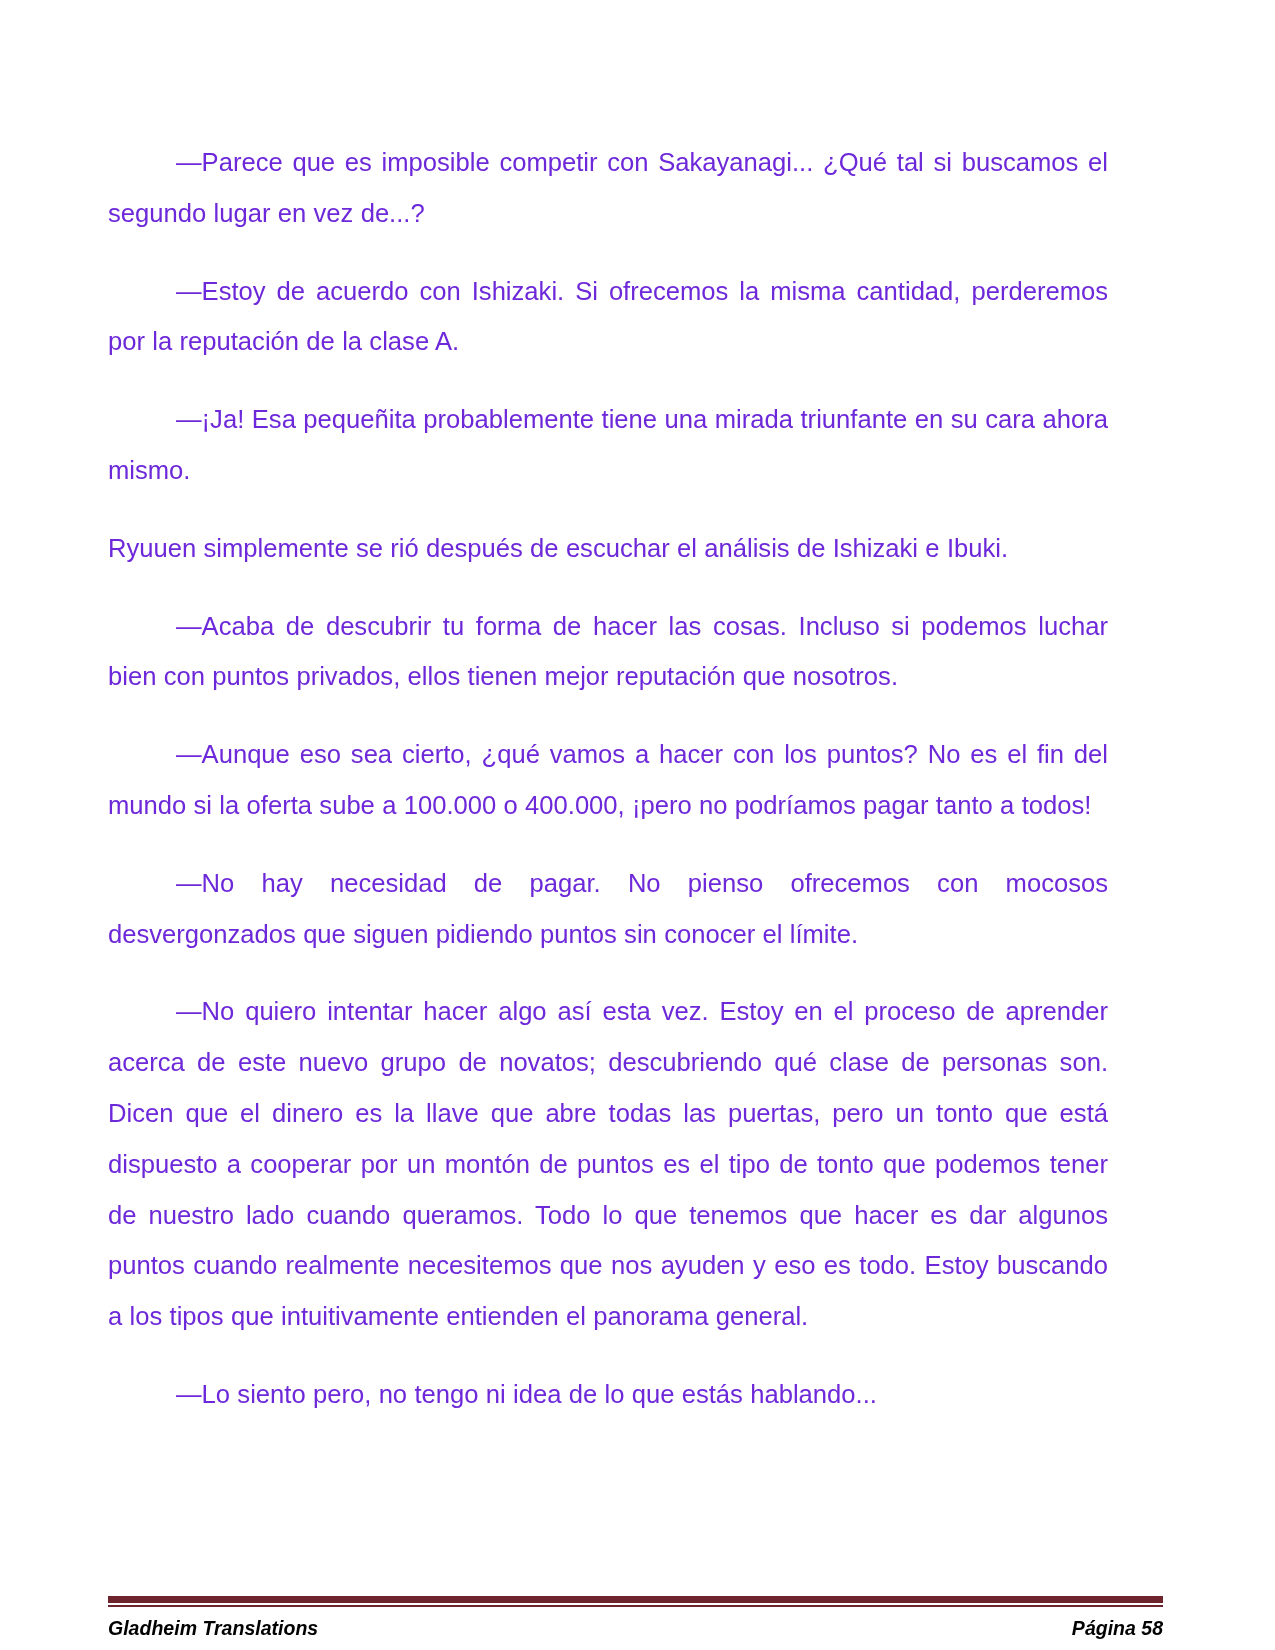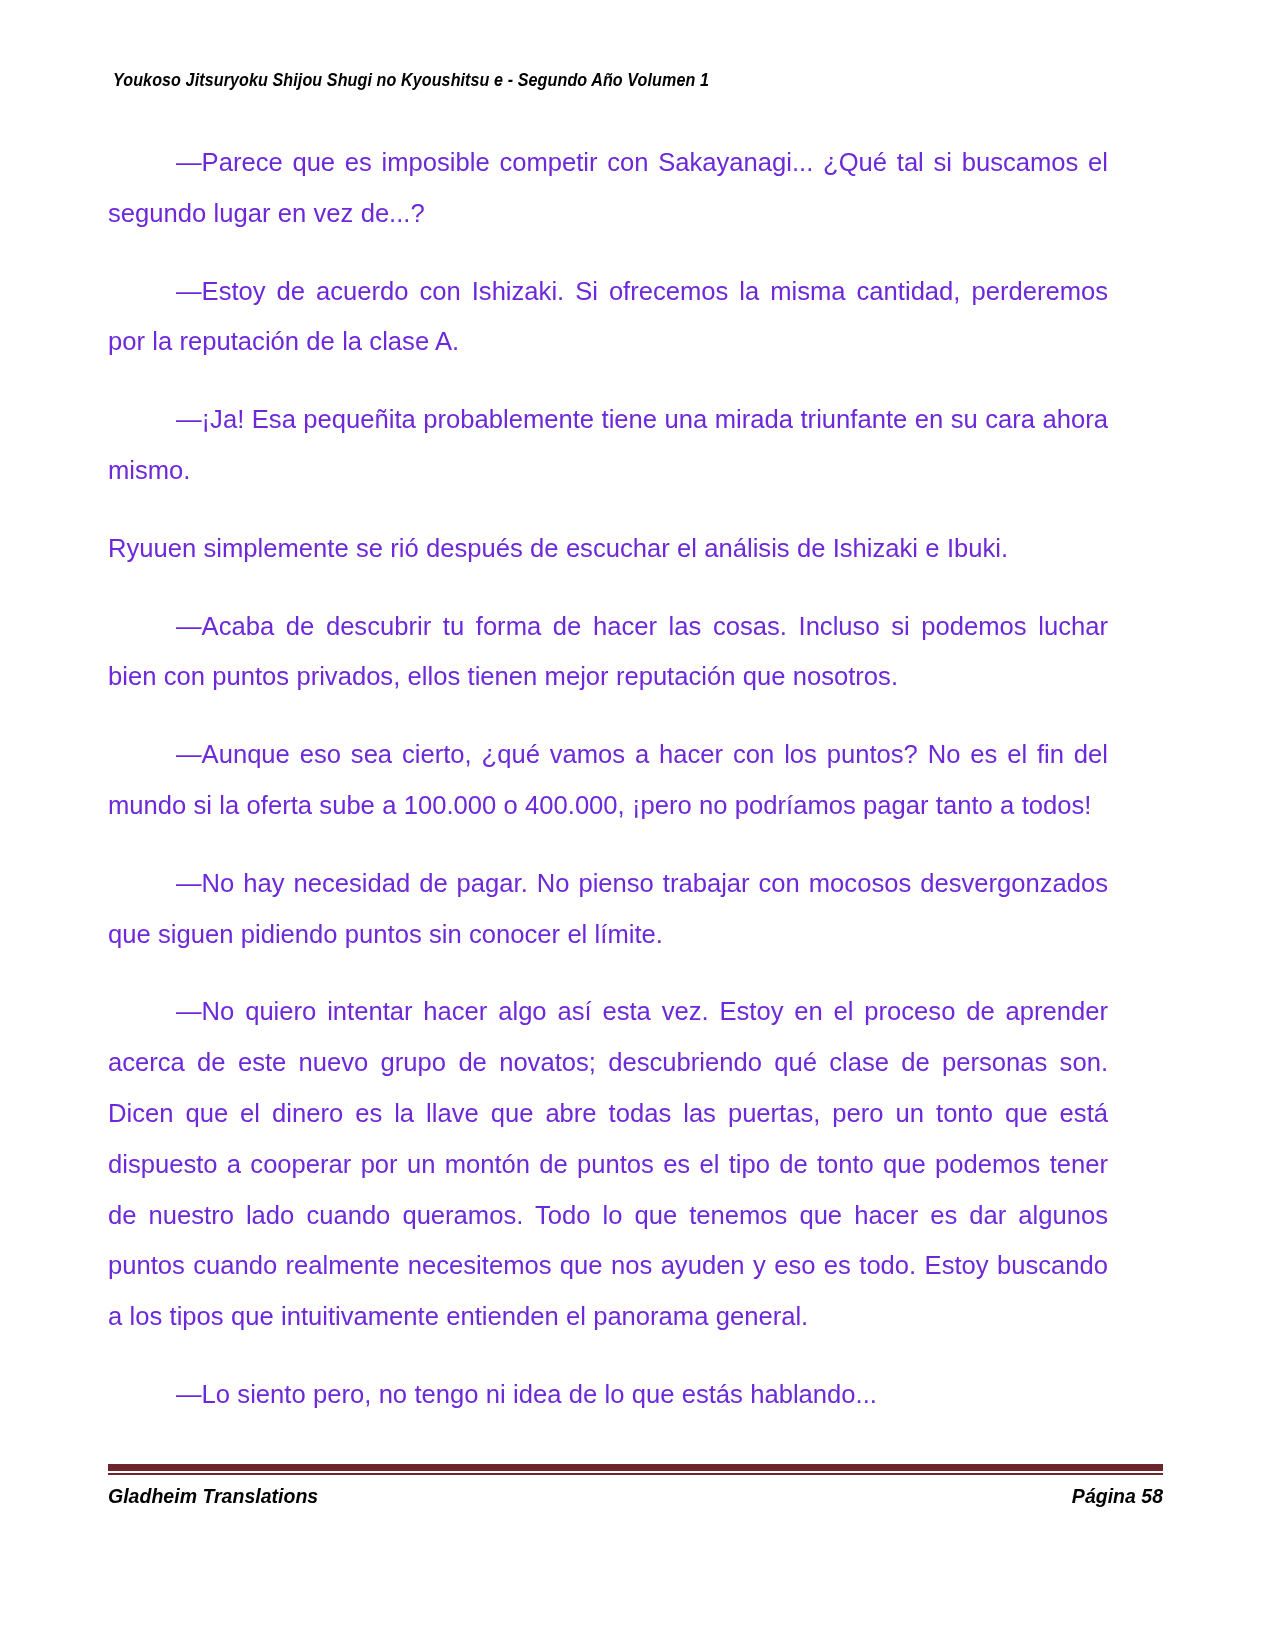--- a/index.html
+++ b/index.html
@@ -67,21 +67,21 @@
     text-indent: 0;
   }
   p.para + p.para {
     margin-top: 27px;
   }
 
   
   .page-footer {
     position: absolute;
     left: 108px;
-    top: 1464px;
+    top: 1596px;
     width: 1055px;
   }
   .footer-rule-thick {
     height: 7px;
     width: 100%;
     background: #6E242C;
   }
   .footer-rule-gap {
     height: 2px;
     width: 100%;
@@ -109,32 +109,29 @@
     transform: scaleX(0.93);
   }
   .footer-left { transform-origin: left center; }
   .footer-right { transform-origin: right center; }
 </style>
 </head>
 <body>
 
 <div class="page">
 
-  <div class="page-header">
-    <span class="hdr-text">Youkoso Jitsuryoku Shijou Shugi no Kyoushitsu e - Segundo Año Volumen 1</span>
-  </div>
 
   <div class="content">
     <p class="para">—Parece que es imposible competir con Sakayanagi... ¿Qué tal si buscamos el segundo lugar en vez de...?</p>
     <p class="para">—Estoy de acuerdo con Ishizaki. Si ofrecemos la misma cantidad, perderemos por la reputación de la clase A.</p>
     <p class="para">—¡Ja! Esa pequeñita probablemente tiene una mirada triunfante en su cara ahora mismo.</p>
     <p class="para no-indent">Ryuuen simplemente se rió después de escuchar el análisis de Ishizaki e Ibuki.</p>
     <p class="para">—Acaba de descubrir tu forma de hacer las cosas. Incluso si podemos luchar bien con puntos privados, ellos tienen mejor reputación que nosotros.</p>
     <p class="para">—Aunque eso sea cierto, ¿qué vamos a hacer con los puntos? No es el fin del mundo si la oferta sube a 100.000 o 400.000, ¡pero no podríamos pagar tanto a todos!</p>
-    <p class="para">—No hay necesidad de pagar. No pienso trabajar con mocosos desvergonzados que siguen pidiendo puntos sin conocer el límite.</p>
+    <p class="para">—No hay necesidad de pagar. No pienso ofrecemos con mocosos desvergonzados que siguen pidiendo puntos sin conocer el límite.</p>
     <p class="para">—No quiero intentar hacer algo así esta vez. Estoy en el proceso de aprender acerca de este nuevo grupo de novatos; descubriendo qué clase de personas son. Dicen que el dinero es la llave que abre todas las puertas, pero un tonto que está dispuesto a cooperar por un montón de puntos es el tipo de tonto que podemos tener de nuestro lado cuando queramos. Todo lo que tenemos que hacer es dar algunos puntos cuando realmente necesitemos que nos ayuden y eso es todo. Estoy buscando a los tipos que intuitivamente entienden el panorama general.</p>
     <p class="para">—Lo siento pero, no tengo ni idea de lo que estás hablando...</p>
 
   </div>
 
   <div class="page-footer">
     <div class="footer-rule-thick" style="background: rgb(110, 36, 44);"></div>
     <div class="footer-rule-gap"></div>
     <div class="footer-rule-thin" style="background: rgb(110, 36, 44);"></div>
     <div class="footer-row">

